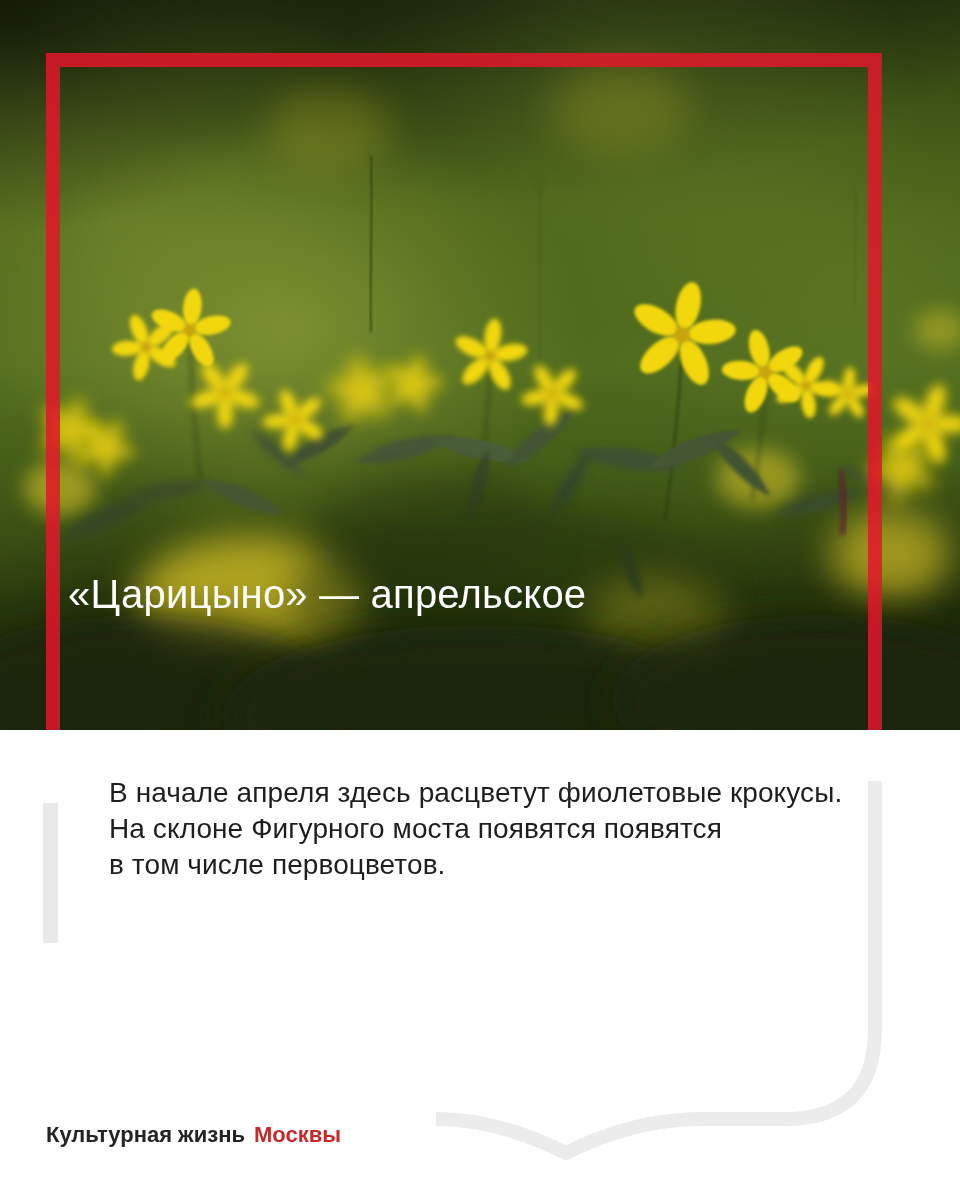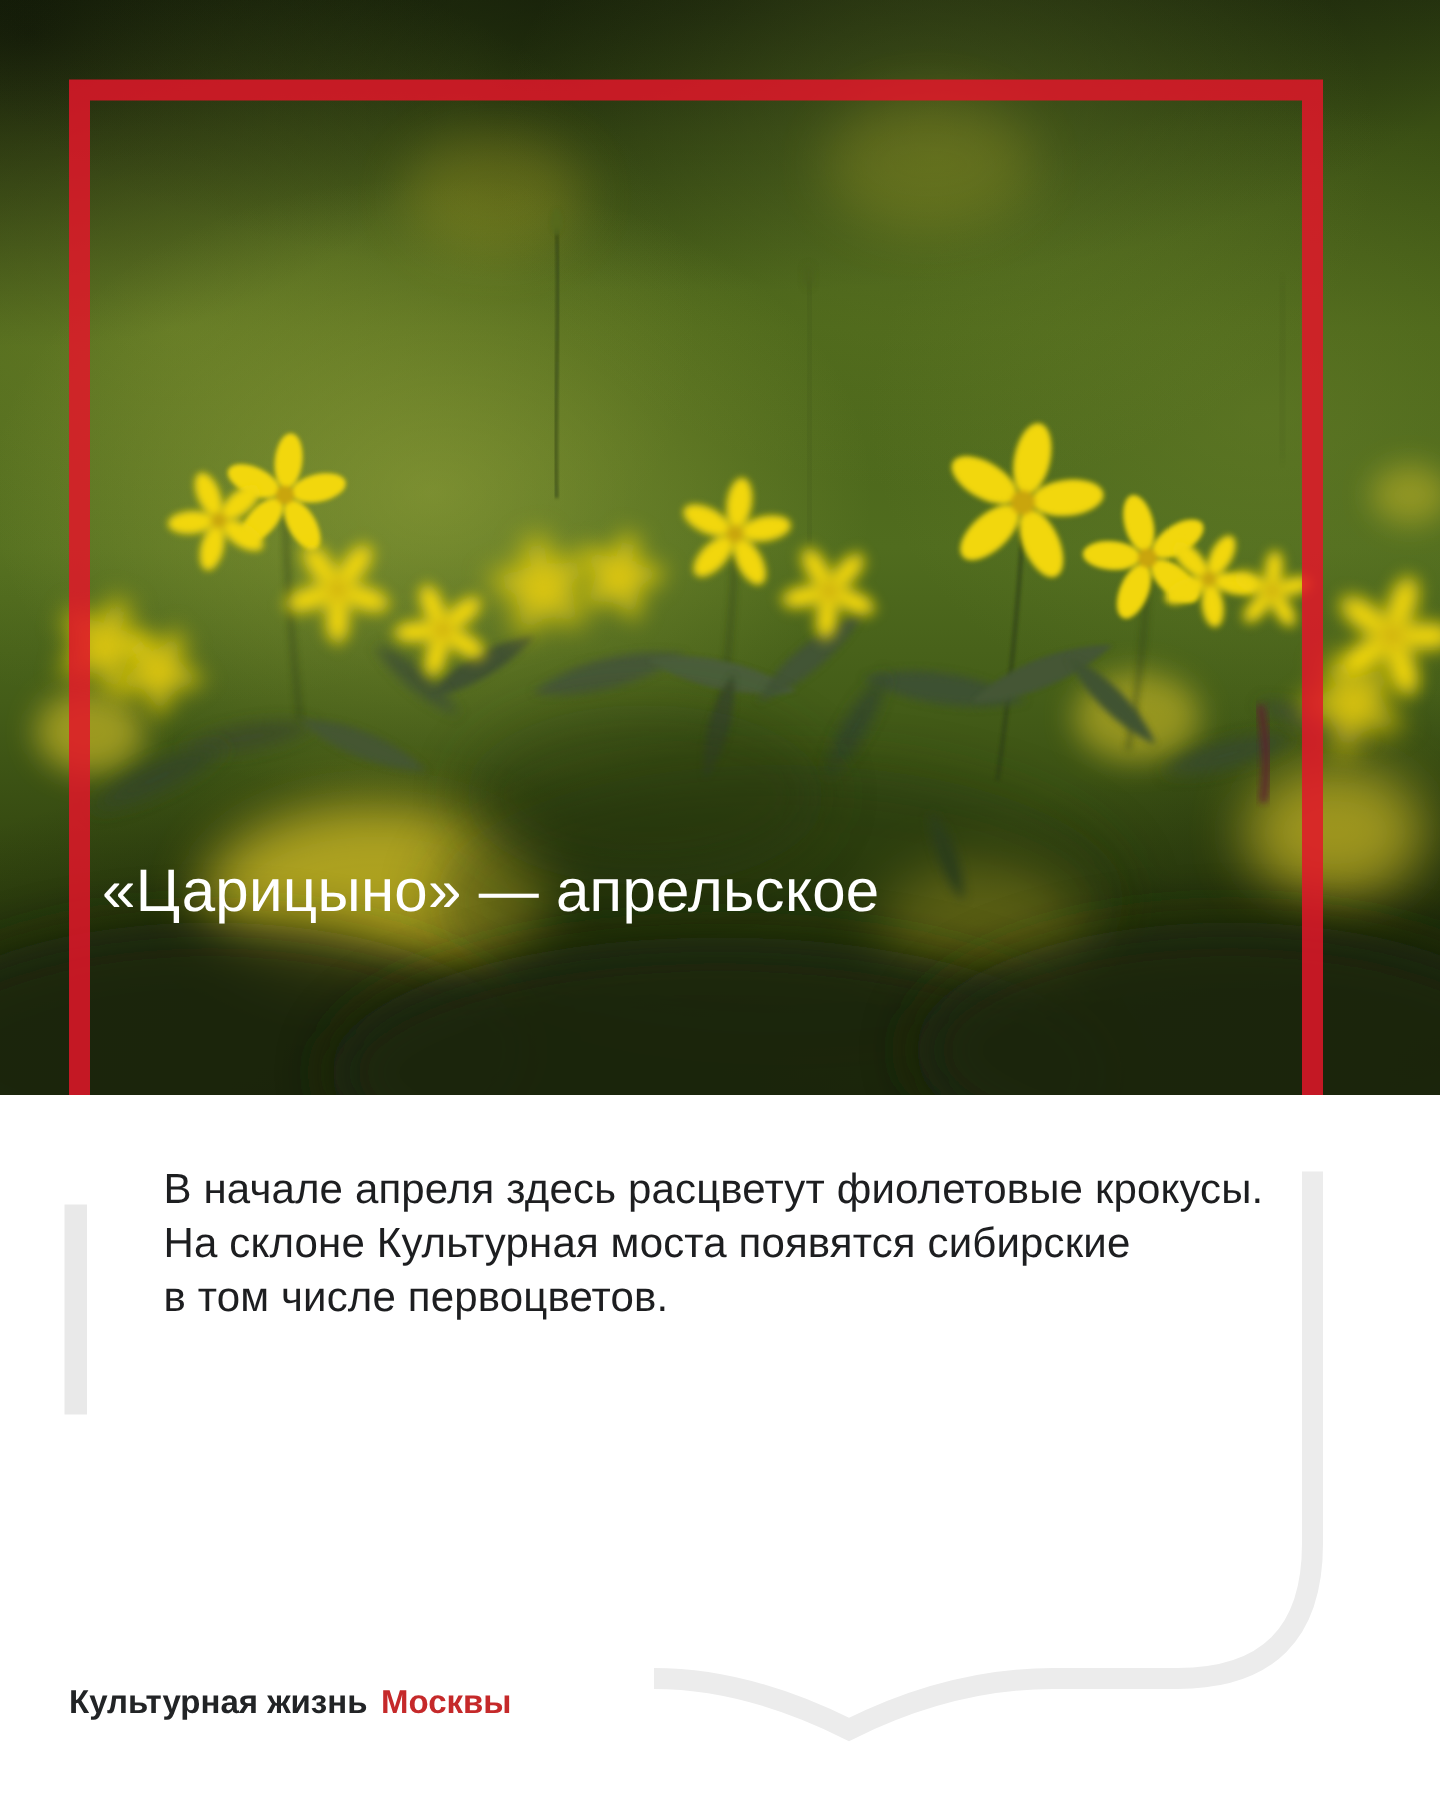--- a/index.html
+++ b/index.html
@@ -181,21 +181,21 @@
   </div>
 
   <svg class="book-watermark" viewBox="0 0 960 1200" aria-hidden="true">
     <path d="M 436 1119 C 482 1119 526 1133 566 1153 C 606 1133 652 1119 702 1119 L 785 1119 Q 875 1119 875 1029 L 875 781" fill="none" stroke="#ececec" stroke-width="14"></path>
   </svg>
 
   <div class="quote-bar"></div>
 
   <div class="body-text">
     <div>В начале апреля здесь расцветут фиолетовые крокусы.</div>
-    <div>На склоне Культурная моста появятся сибирские</div>
+    <div>На склоне Фигурного моста появятся появятся</div>
     <div>в том числе первоцветов.</div>
   </div>
 
   <div class="footer">
     <span>Культурная жизнь</span><span class="brand">Москвы</span>
   </div>
 
 </div>
 
 </body></html>

